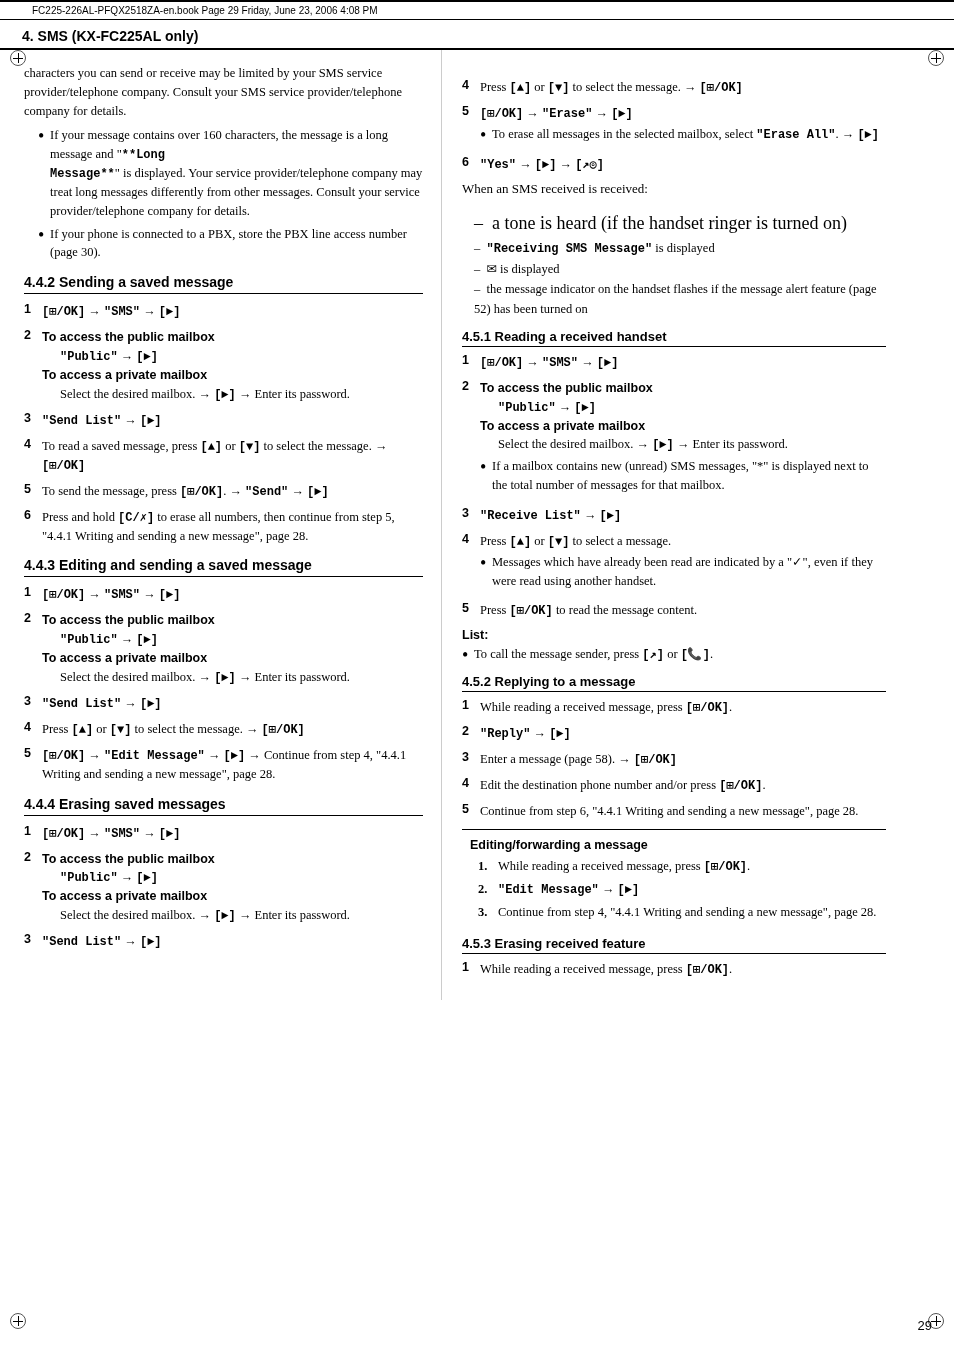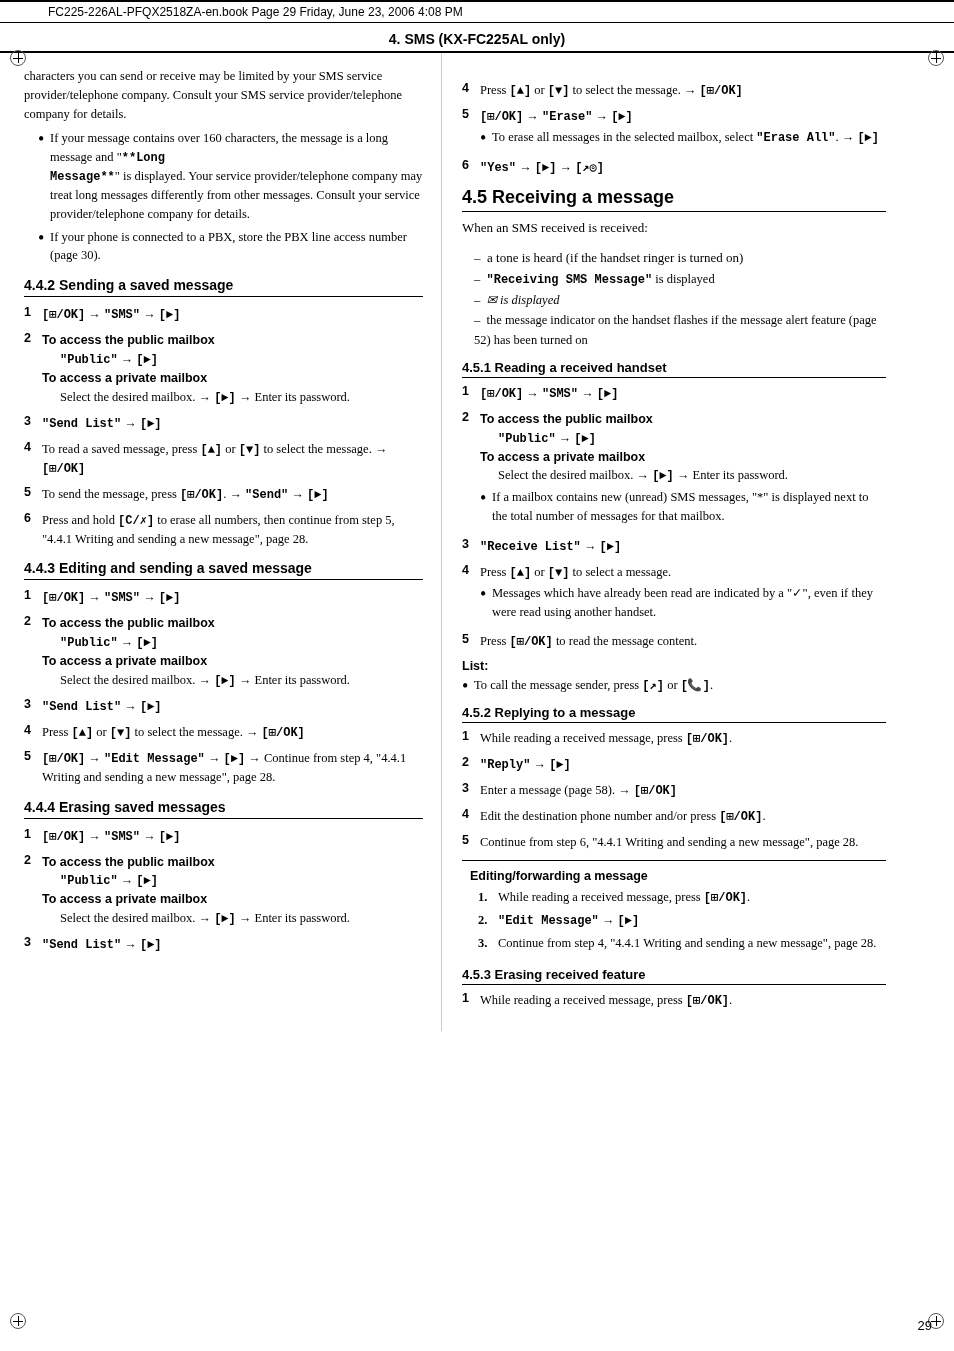--- a/index.html
+++ b/index.html
@@ -40,27 +40,27 @@
       top: 50%; left: 0; right: 0;
       height: 1px; background: #000;
     }
     .crosshair::after {
       content: '';
       position: absolute;
       left: 50%; top: 0; bottom: 0;
       width: 1px; background: #000;
     }
     .top-bar-text {
-      margin-left: 30px;
-      font-size: 12px;
+      margin-left: 14px;
+      font-size: 10px;
     }
     
     .page-header {
       display: flex;
-      justify-content: center;
+      justify-content: flex-start;
       padding: 8px 22px 4px 22px;
       border-bottom: 2px solid #000;
     }
     .page-header-title {
       font-size: 14px;
       font-weight: bold;
       font-family: Arial, sans-serif;
     }
     
     .main-content {
@@ -344,29 +344,28 @@
               <span>To erase all messages in the selected mailbox, select <tt>"Erase All"</tt>. → <tt>[►]</tt></span>
             </div>
           </div>
         </div>
         <div class="step">
           <span class="step-num">6</span>
           <span class="step-content"><tt>"Yes"</tt> → <tt>[►]</tt> → <tt>[↗◎]</tt></span>
         </div>
       </div>
 
-      <div class="section-title-main">4.5 Receiving a message</div>
 
       <div style="margin-bottom:4px;">
         <span>When an SMS received is received:</span>
       </div>
       <div style="margin-left:12px; margin-bottom:8px;">
-        <div style="font-size:13px; line-height:1.6;margin-top:12px;">– &nbsp;a tone is heard (if the handset ringer is turned on)</div>
+        <div style="font-size:18px; line-height:1.6;margin-top:12px;">– &nbsp;a tone is heard (if the handset ringer is turned on)</div>
         <div style="font-size:12.5px; line-height:1.6;">– &nbsp;<tt>"Receiving SMS Message"</tt> is displayed</div>
-        <div style="font-size:12.5px; line-height:1.6;font-style:italic;">– &nbsp;✉ is displayed</div>
+        <div style="font-size:12.5px; line-height:1.6;">– &nbsp;✉ is displayed</div>
         <div style="font-size:12.5px; line-height:1.6;">– &nbsp;the message indicator on the handset flashes if the message alert feature (page 52) has been turned on</div>
       </div>
 
       <div class="sub-section-title">4.5.1 Reading a received handset</div>
 
       <div class="step">
         <span class="step-num">1</span>
         <span class="step-content"><tt>[⊞/OK]</tt> → <tt>"SMS"</tt> → <tt>[►]</tt></span>
       </div>
       <div class="step">

